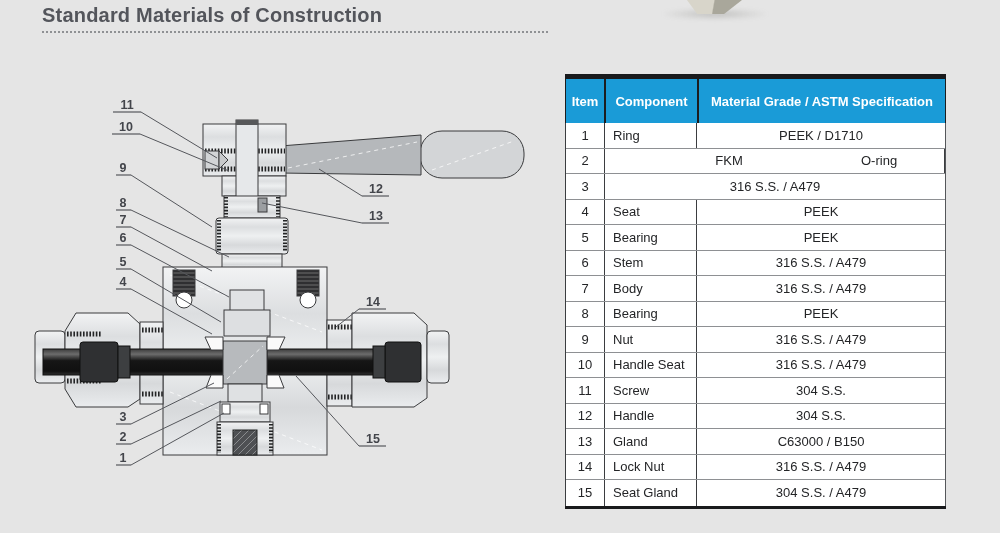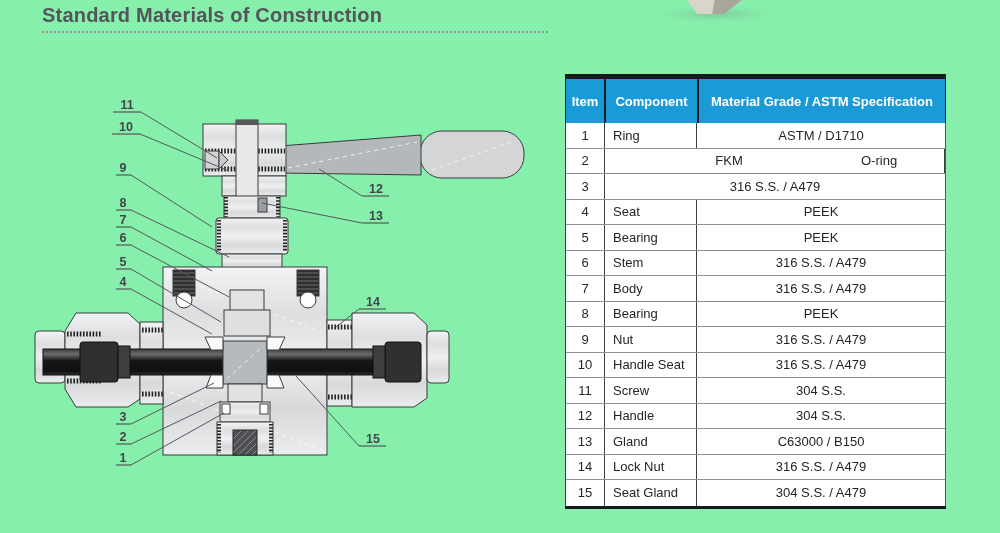--- a/index.html
+++ b/index.html
@@ -1,16 +1,16 @@
 <!DOCTYPE html>
 <html><head>
 <meta charset="utf-8">
 <style>
   html,body{margin:0;padding:0;background:#ffffff;}
-  #page{position:relative;width:1000px;height:533px;background:#86efac;overflow:hidden;
+  #page{position:relative;width:1000px;height:533px;background:#e5e5e5;overflow:hidden;
         font-family:"Liberation Sans", sans-serif;}
 
   
   .page-title{position:absolute;left:42px;top:4px;font-size:20px;font-weight:700;
               color:#53555b;letter-spacing:.2px;}
   .title-rule{position:absolute;left:42px;top:31px;width:506px;height:0;
               border-top:2px dotted #8f9194;}
 
   
   .photo-frag{position:absolute;left:678px;top:0;width:64px;height:14px;
@@ -221,21 +221,21 @@
     <div class="t-topbar"></div>
     <div class="t-header">
       <div class="th th-item">Item</div>
       <div class="th th-comp">Component</div>
       <div class="th th-mat">Material Grade / ASTM Specification</div>
     </div>
     <div class="t-body">
       <div class="tr">
           <div class="td td-item">1</div>
           <div class="td td-comp">Ring</div>
-          <div class="td td-mat">ASTM / D1710</div>
+          <div class="td td-mat">PEEK / D1710</div>
         </div>
       <div class="tr">
           <div class="td td-item">2</div>
           <div class="td td-mat">FKM</div>
           <div class="td td-comp">O-ring</div>
         </div>
       <div class="tr">
           <div class="td td-item">3</div>
           <div class="td td-mat">316 S.S. / A479</div>
         </div>

